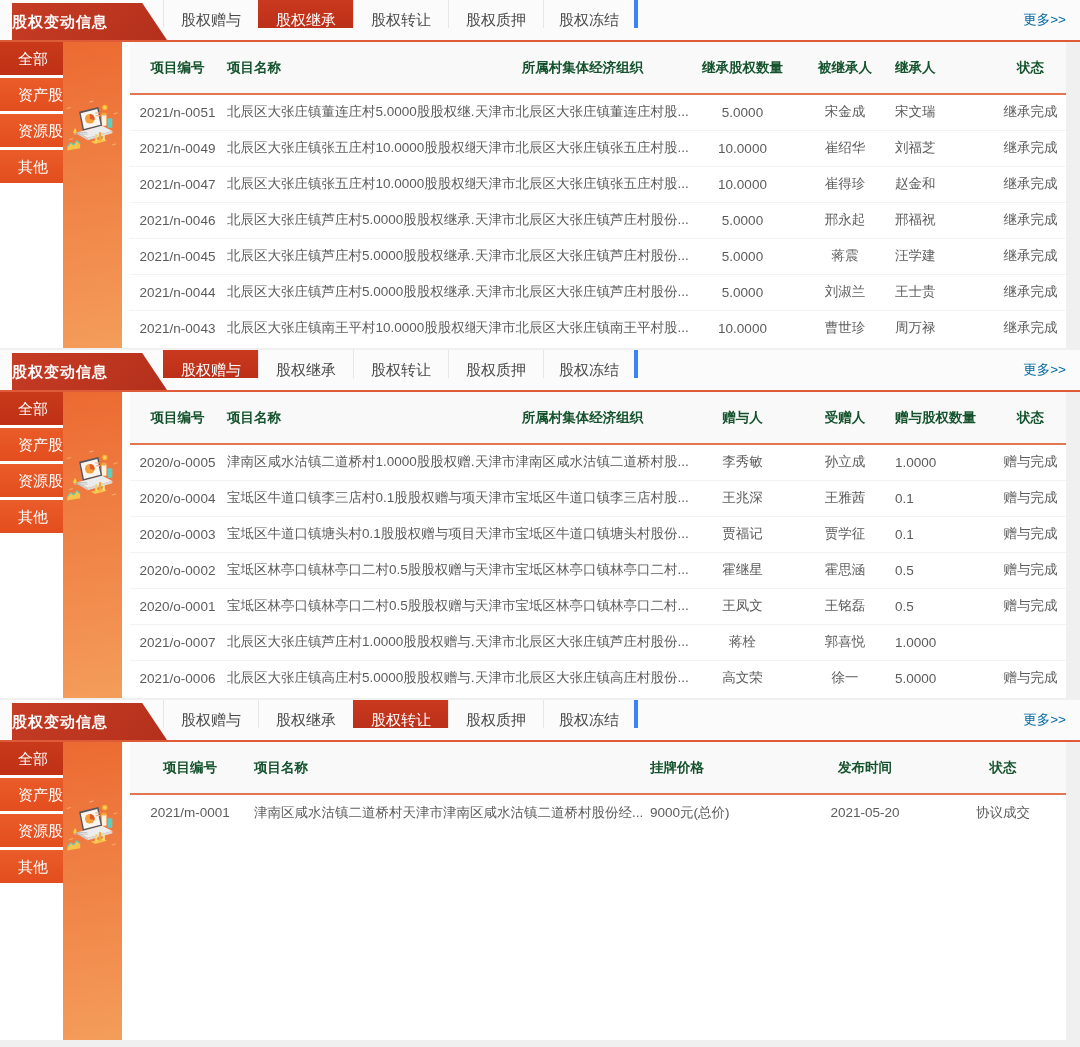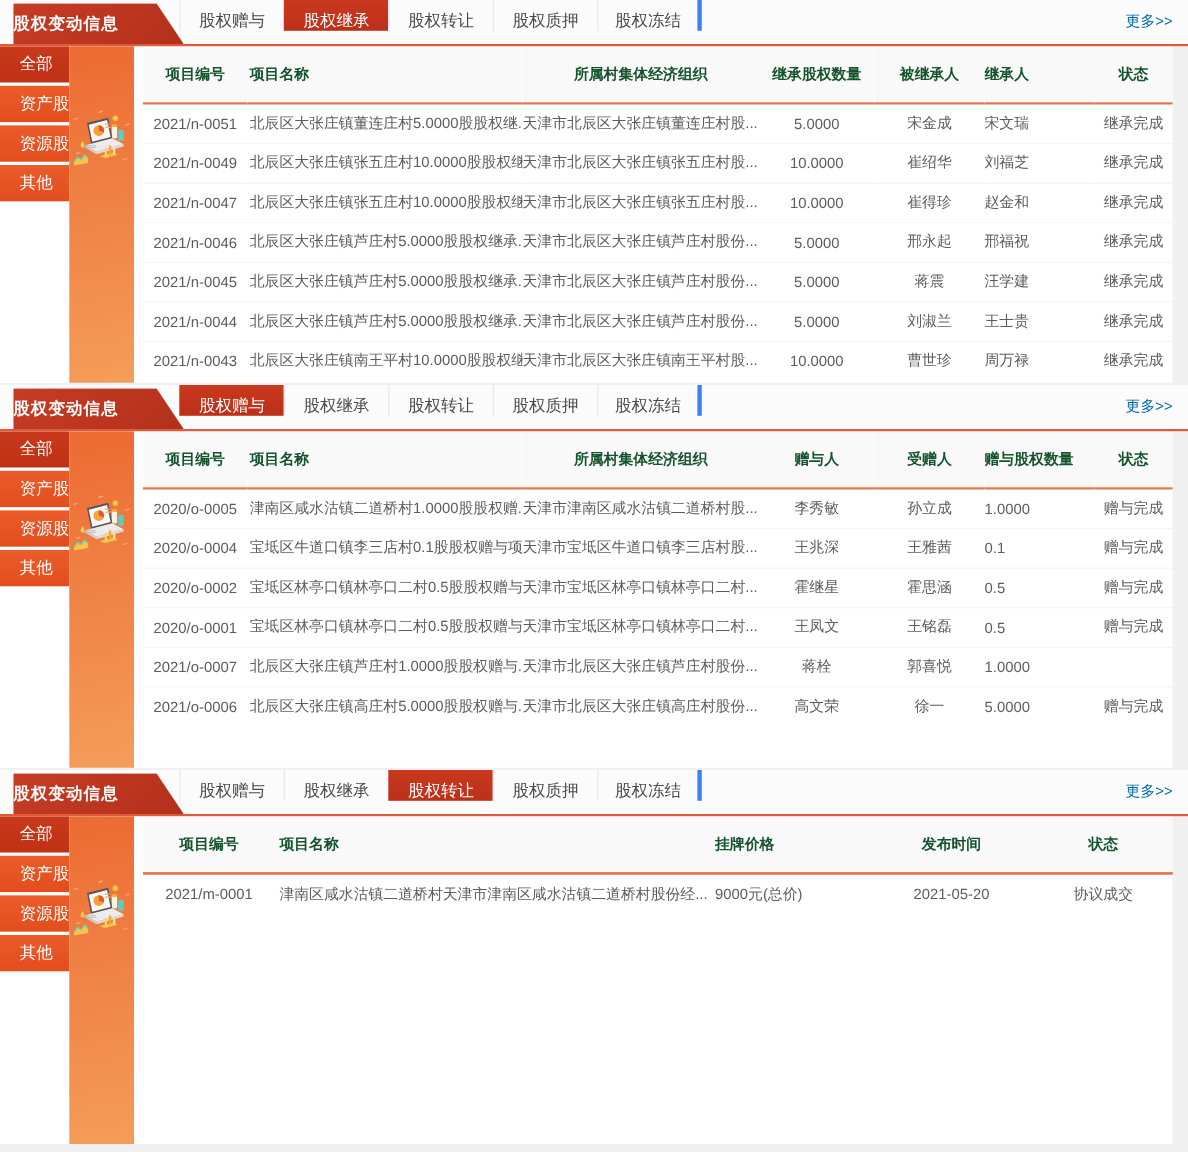--- a/index.html
+++ b/index.html
@@ -336,20 +336,29 @@
               <tr>
                 <td>2020/o-0004</td>
                 <td>宝坻区牛道口镇李三店村0.1股股权赠与项目</td>
                 <td>天津市宝坻区牛道口镇李三店村股...</td>
                 <td>王兆深</td>
                 <td>王雅茜</td>
                 <td>0.1</td>
                 <td>赠与完成</td>
               </tr>
               <tr>
+                <td>2020/o-0003</td>
+                <td>宝坻区牛道口镇塘头村0.1股股权赠与项目</td>
+                <td>天津市宝坻区牛道口镇塘头村股份...</td>
+                <td>贾福记</td>
+                <td>贾学征</td>
+                <td>0.1</td>
+                <td>赠与完成</td>
+              </tr>
+              <tr>
                 <td>2020/o-0002</td>
                 <td>宝坻区林亭口镇林亭口二村0.5股股权赠与...</td>
                 <td>天津市宝坻区林亭口镇林亭口二村...</td>
                 <td>霍继星</td>
                 <td>霍思涵</td>
                 <td>0.5</td>
                 <td>赠与完成</td>
               </tr>
               <tr>
                 <td>2020/o-0001</td>

